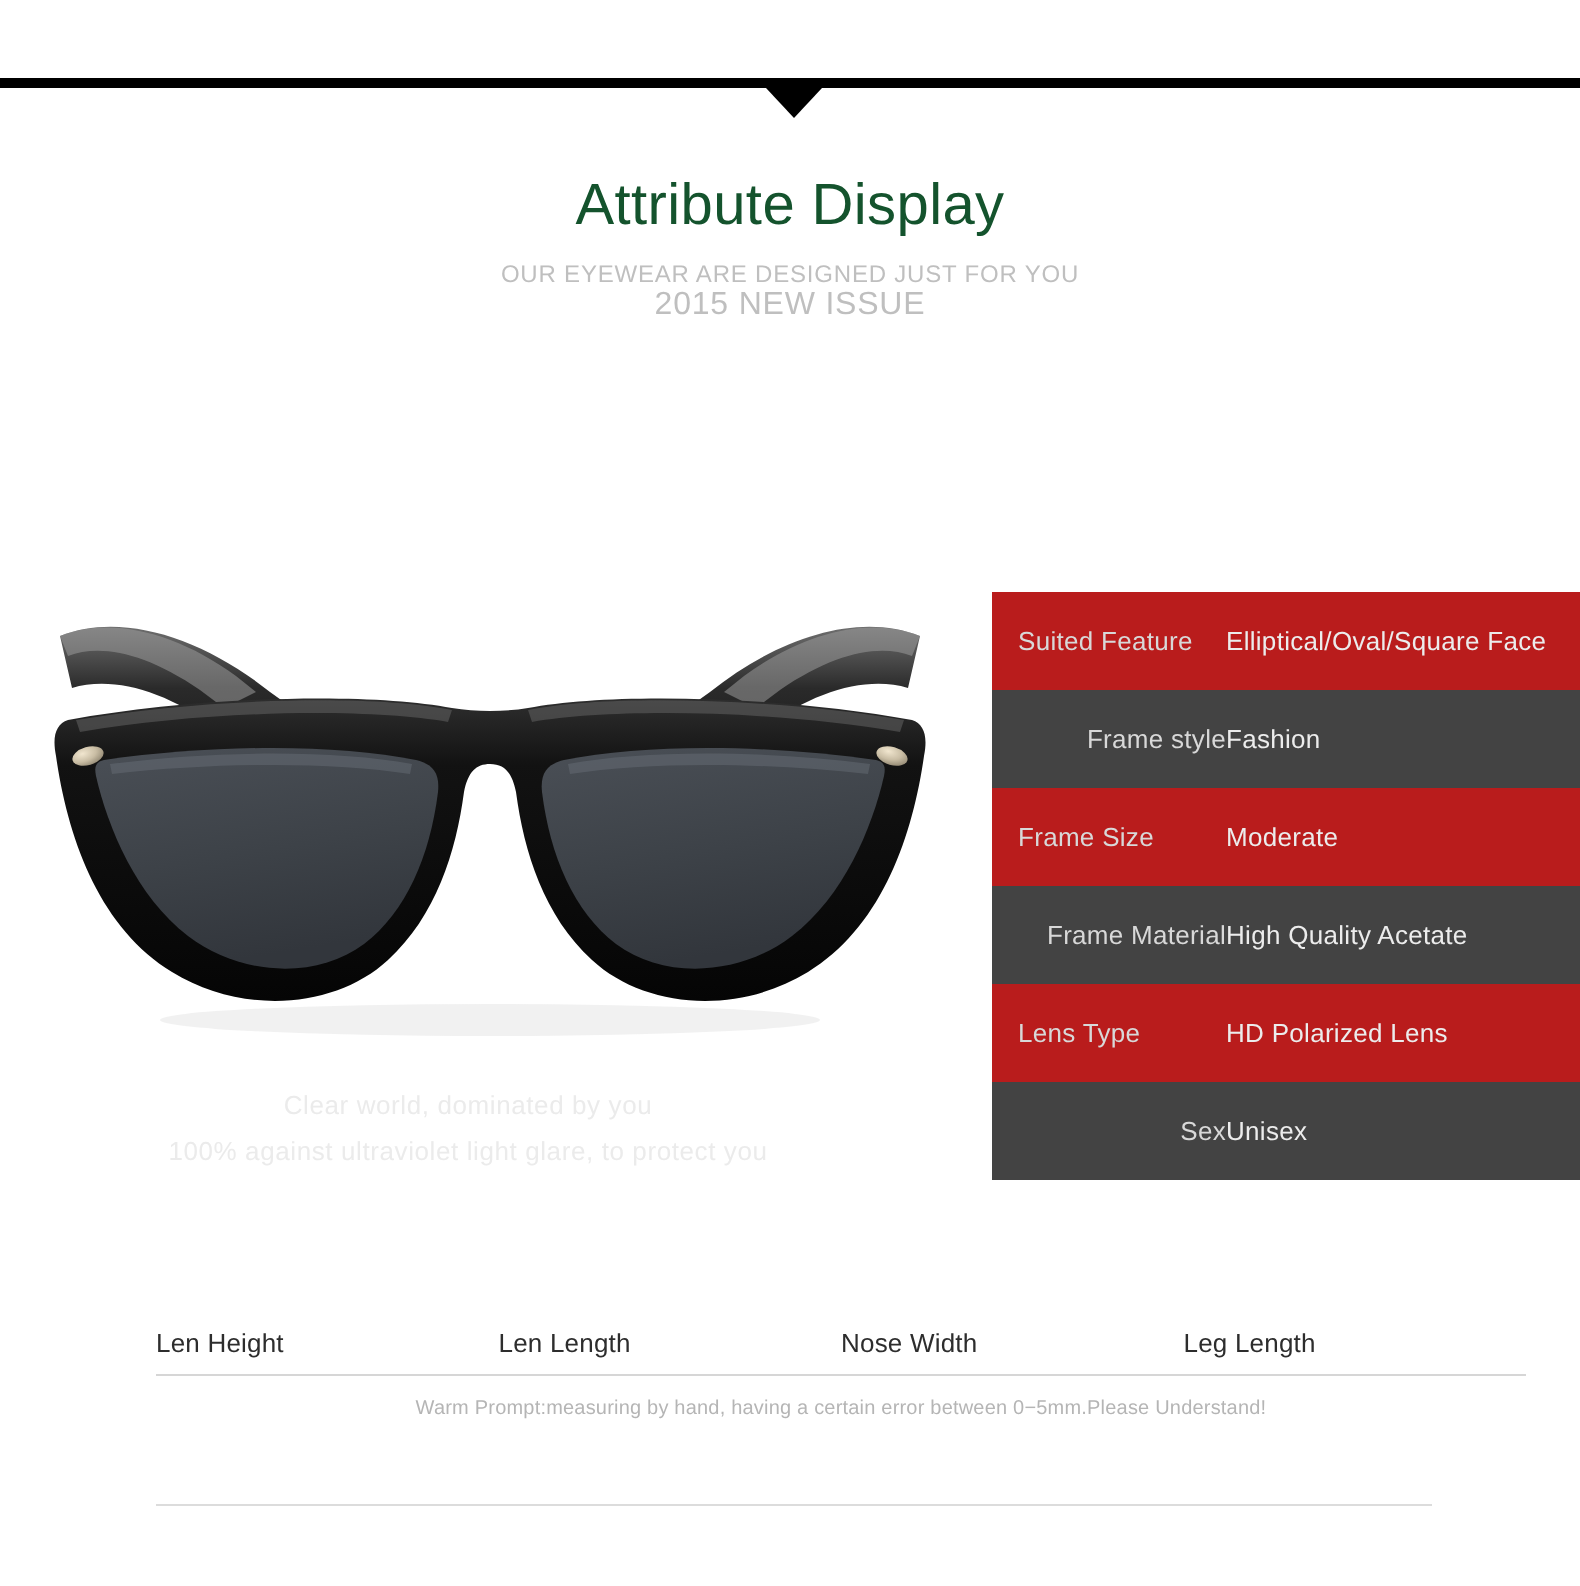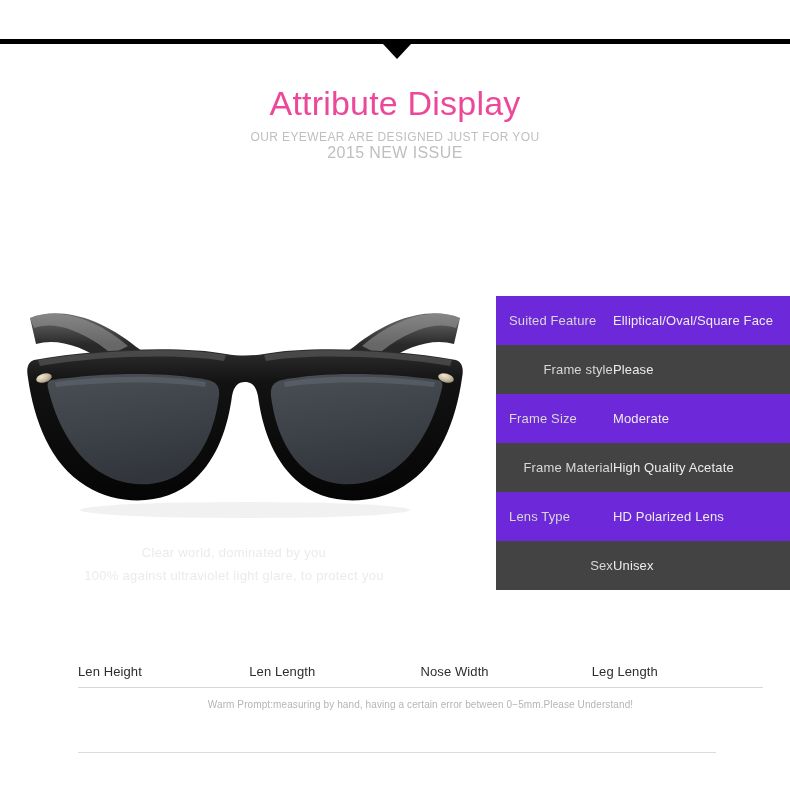--- a/index.html
+++ b/index.html
@@ -45,23 +45,23 @@
 
   
   .heading-block {
     position: absolute;
     left: 0;
     top: 85px;
     width: 790px;
     text-align: center;
   }
   .page-title {
-    font-size: 34px;
+    font-size: 29px;
     font-weight: 400;
-    color: #ec4899;
+    color: #14532d;
     letter-spacing: 0.2px;
     line-height: 36px;
     margin: 0;
   }
   .page-subtitle {
     font-size: 12px;
     color: #bfbfbf;
     letter-spacing: 0.4px;
     line-height: 16px;
     margin-top: 8px;
@@ -110,21 +110,21 @@
     overflow: hidden;
   }
   .spec-row {
     display: flex;
     align-items: center;
     height: 49px;
     box-sizing: border-box;
     padding-left: 13px;
     white-space: nowrap;
   }
-  .spec-row.odd  { background: #6d28d9; }
+  .spec-row.odd  { background: #b91c1c; }
   .spec-row.even { background: #434343; text-align: right; }
   .spec-label {
     width: 104px;
     flex: 0 0 104px;
     font-size: 13px;
     color: #d8d8d8;
     letter-spacing: 0.15px;
   }
   .spec-value {
     font-size: 13px;
@@ -280,21 +280,21 @@
   <div class="tagline">100% against ultraviolet light glare, to protect you</div>
 </div>
 
 <div class="spec-table">
   <div class="spec-row odd">
     <div class="spec-label">Suited Feature</div>
     <div class="spec-value">Elliptical/Oval/Square Face</div>
   </div>
   <div class="spec-row even">
     <div class="spec-label">Frame style</div>
-    <div class="spec-value">Please</div>
+    <div class="spec-value">Fashion</div>
   </div>
   <div class="spec-row odd">
     <div class="spec-label">Frame Size</div>
     <div class="spec-value">Moderate</div>
   </div>
   <div class="spec-row even">
     <div class="spec-label">Frame Material</div>
     <div class="spec-value">High Quality Acetate</div>
   </div>
   <div class="spec-row odd">

